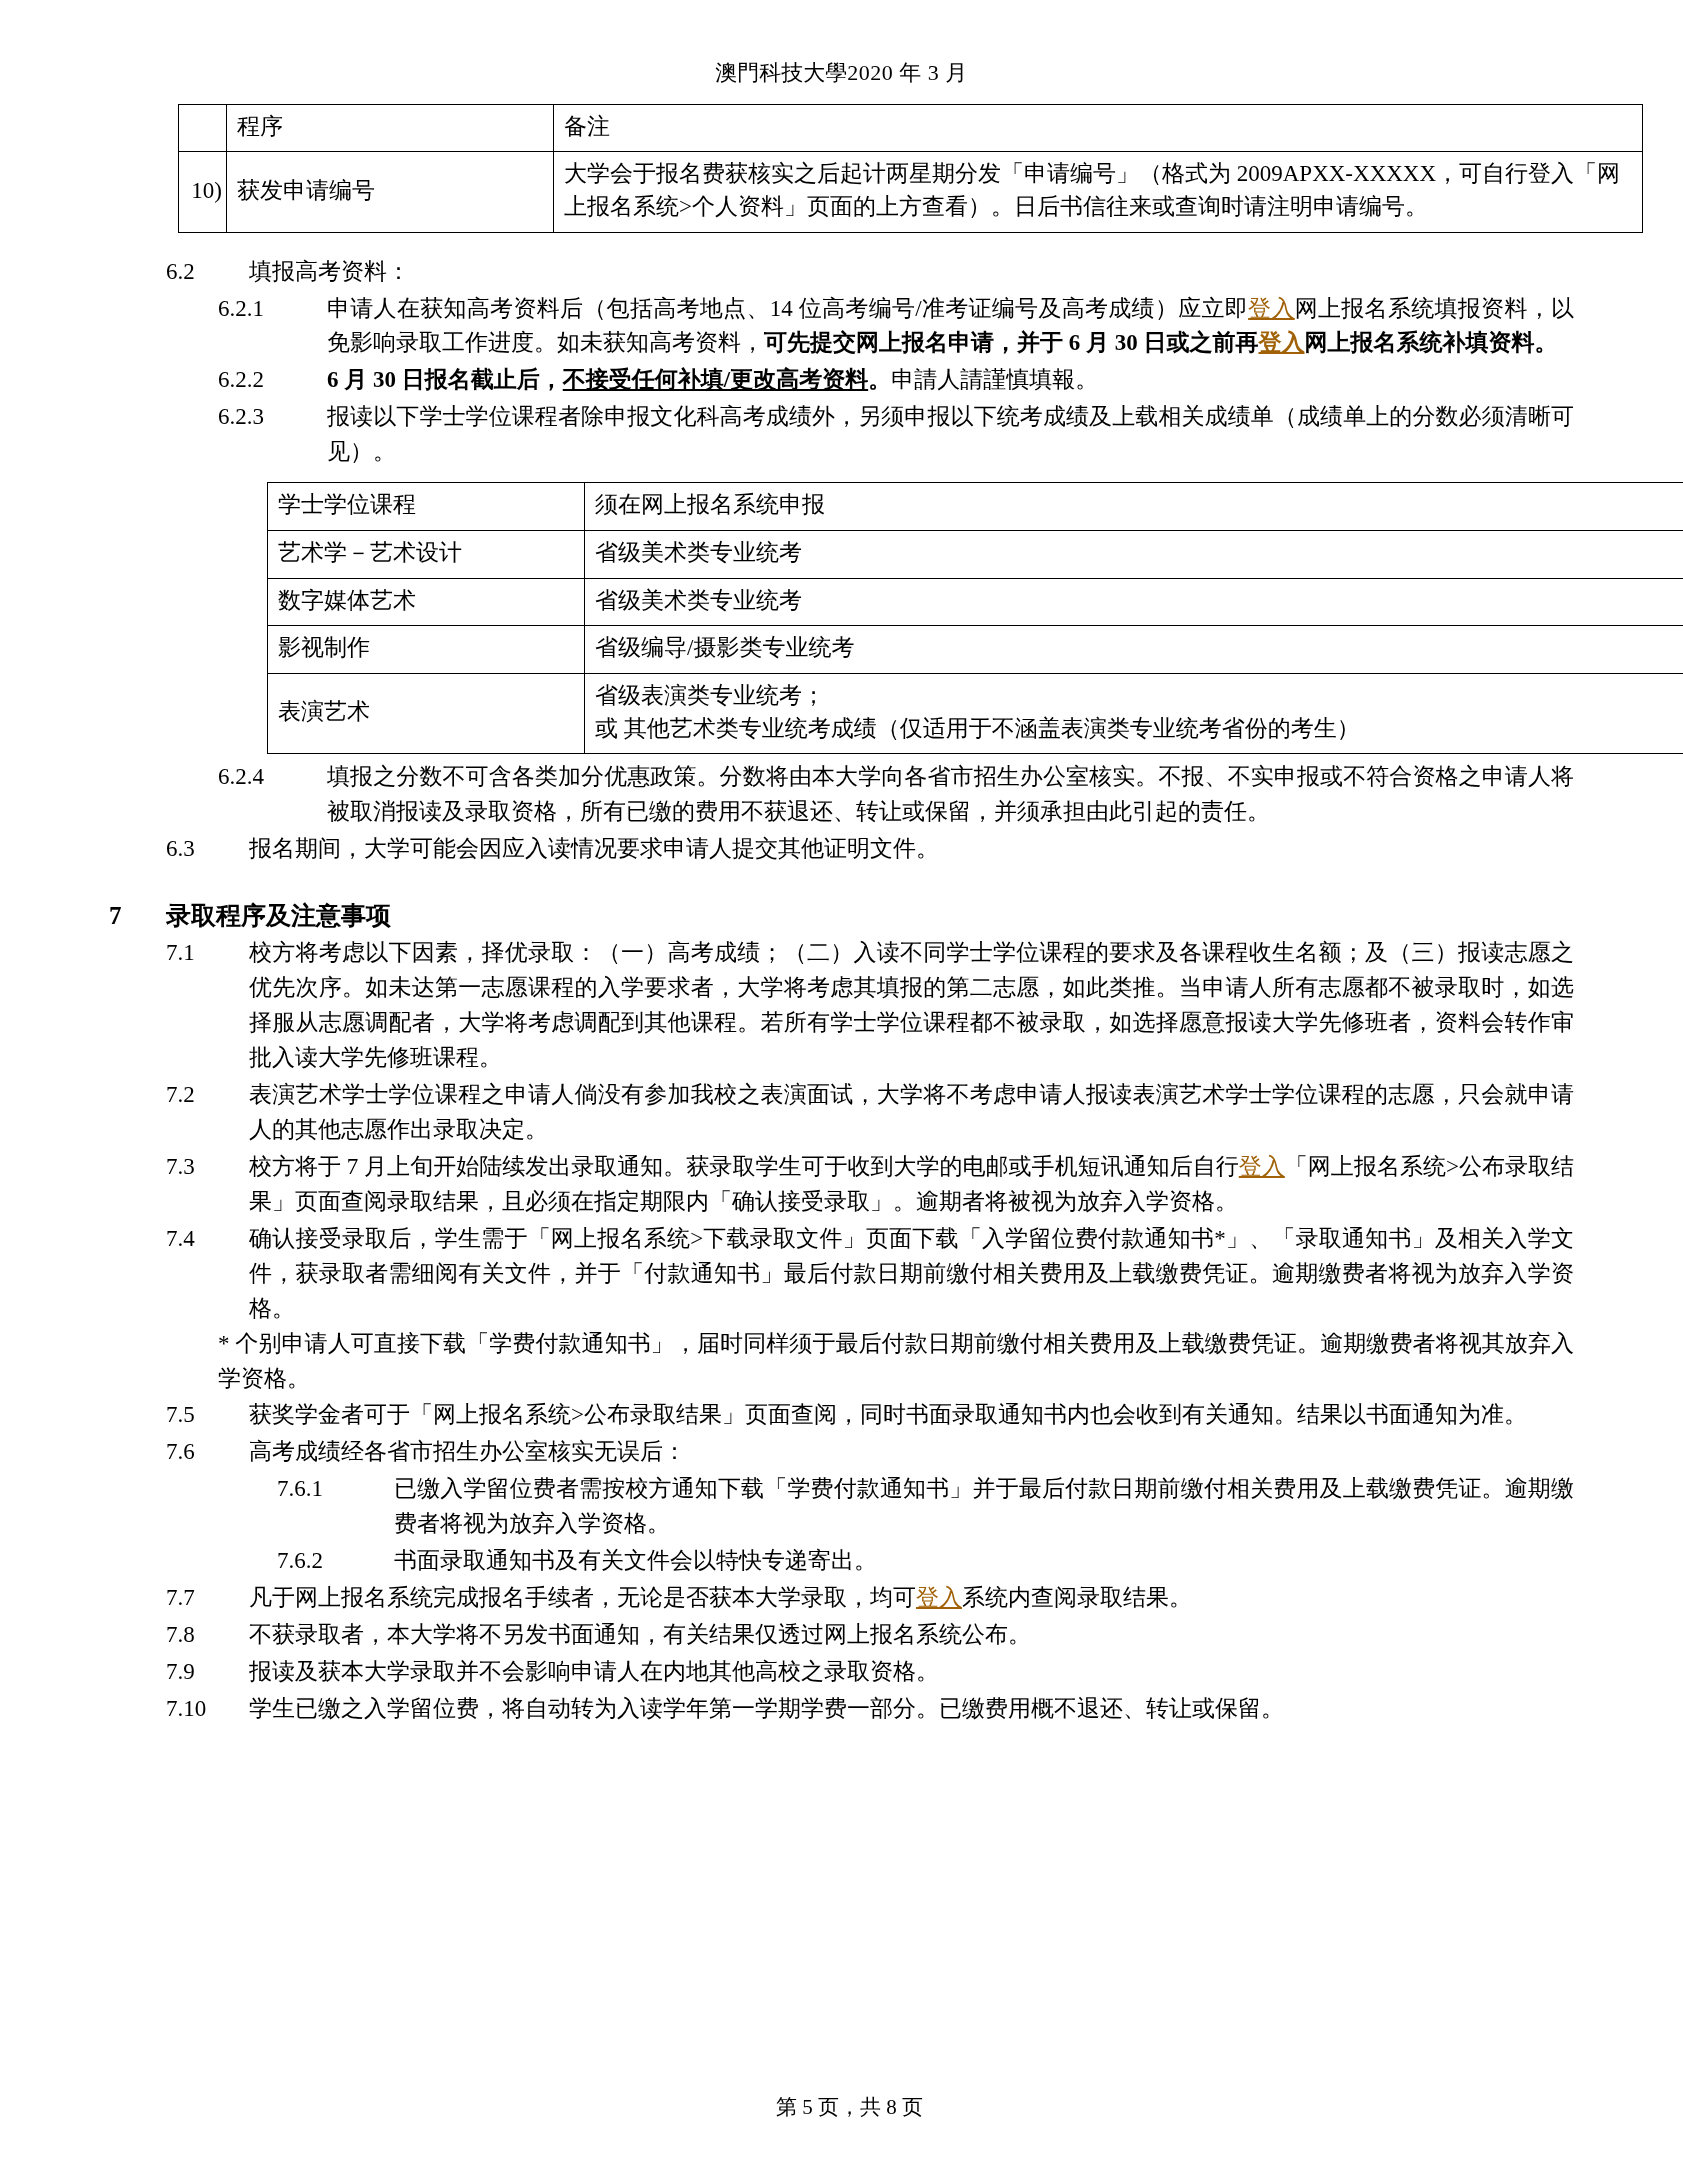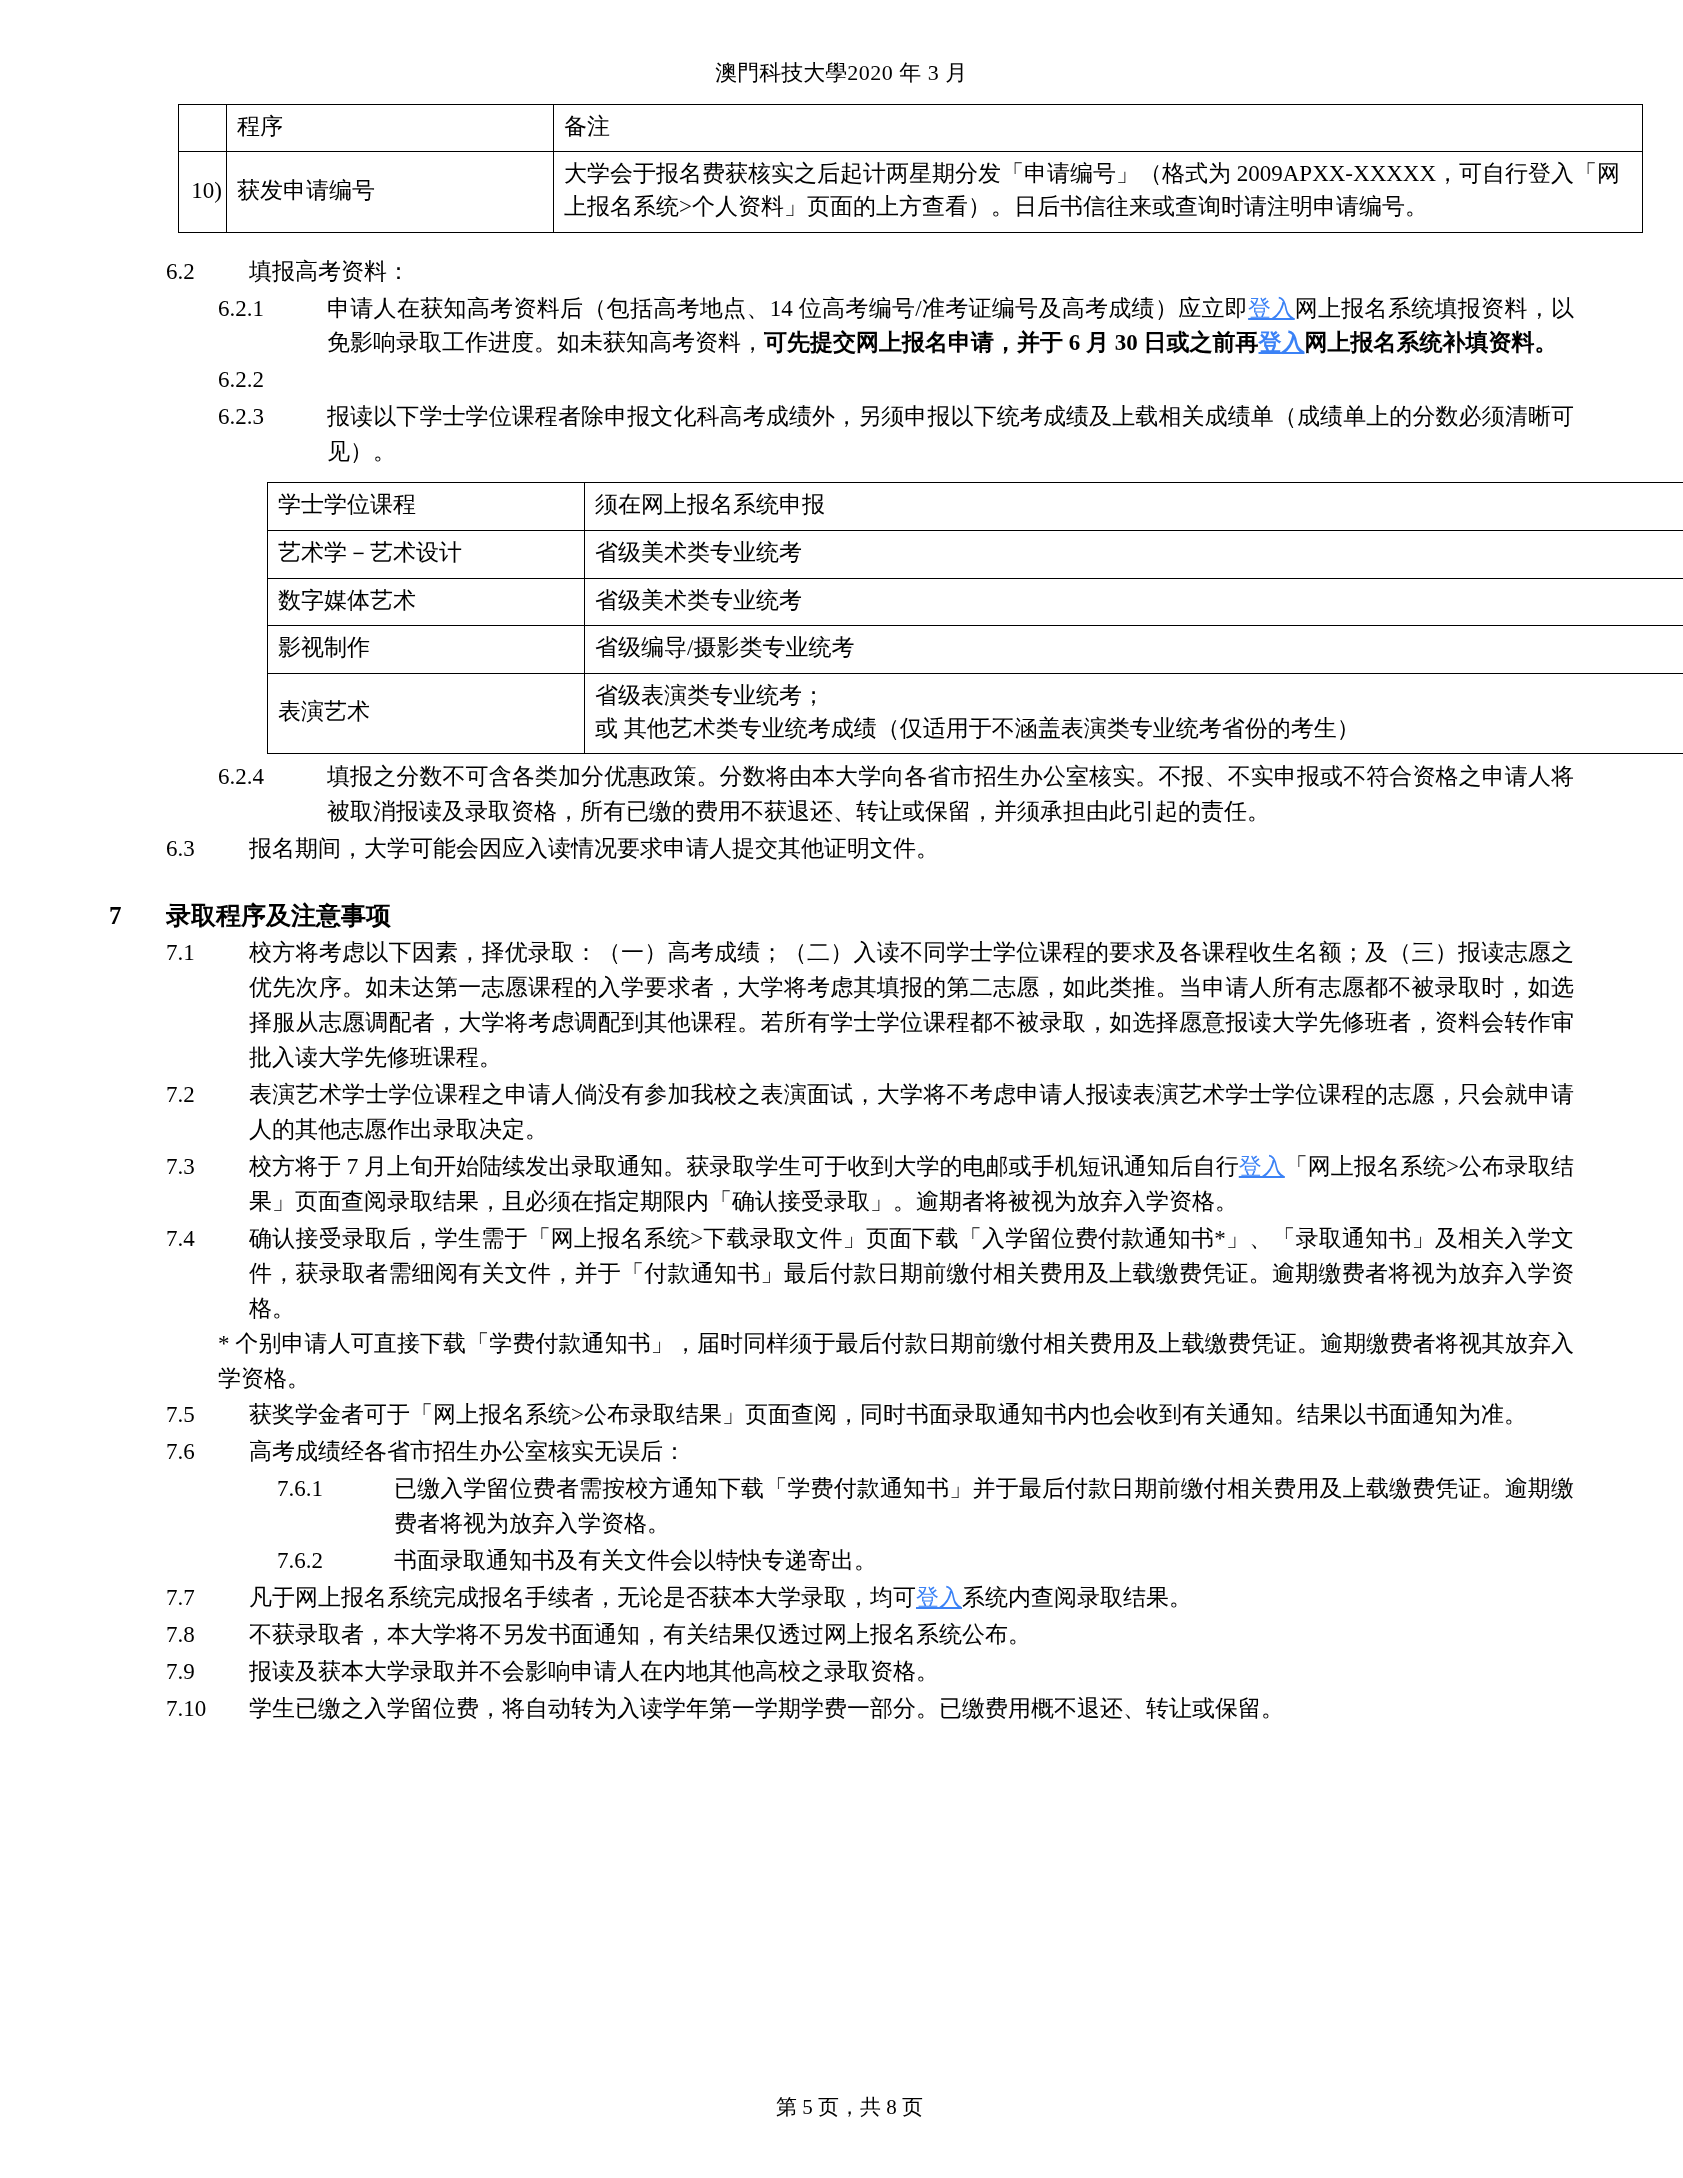--- a/index.html
+++ b/index.html
@@ -92,21 +92,21 @@
     margin: 32px 0 4px 0;
     padding-left: 0;
     display: flex;
     align-items: baseline;
   }
   h2.sec-head .n { width: 57px; display: inline-block; }
 
   .b { font-weight: bold; }
   .u { text-decoration: underline; }
   .link {
-    color: #3b82f6;
+    color: #a16207;
     text-decoration: underline;
     cursor: pointer;
   }
 
   .para-cont { padding-left: 109px; font-size: 23px; line-height: 1.52; text-align: justify; }
 
   
   .doc-footer {
     position: absolute;
     left: 16px;
@@ -151,20 +151,21 @@
     <span class="txt">填报高考资料：</span>
   </div>
 
   <div class="sec lvl3">
     <span class="lbl">6.2.1</span>
     <span class="txt"><span>申请人在获知高考资料后（包括高考地点、14 位高考编号/准考证编号及高考成绩）应立即</span><a class="link">登入</a><span>网上报名系统填报资料，以免影响录取工作进度。如未获知高考资料，</span><span class="b">可先提交网上报名申请，并于 6 月 30 日或之前再</span><a class="link b">登入</a><span class="b">网上报名系统补填资料。</span></span>
   </div>
 
   <div class="sec lvl3">
     <span class="lbl">6.2.2</span>
+    <span class="txt"><span class="b">6 月 30 日报名截止后，</span><span class="b u">不接受任何补填/更改高考资料</span><span class="b">。</span><span>申請人請謹慎填報。</span></span>
   </div>
 
   <div class="sec lvl3">
     <span class="lbl">6.2.3</span>
     <span class="txt">报读以下学士学位课程者除申报文化科高考成绩外，另须申报以下统考成绩及上载相关成绩单（成绩单上的分数必须清晰可见）。</span>
   </div>
 
   <table class="doc-table table-programme">
     <colgroup>
         <col class="p1">

